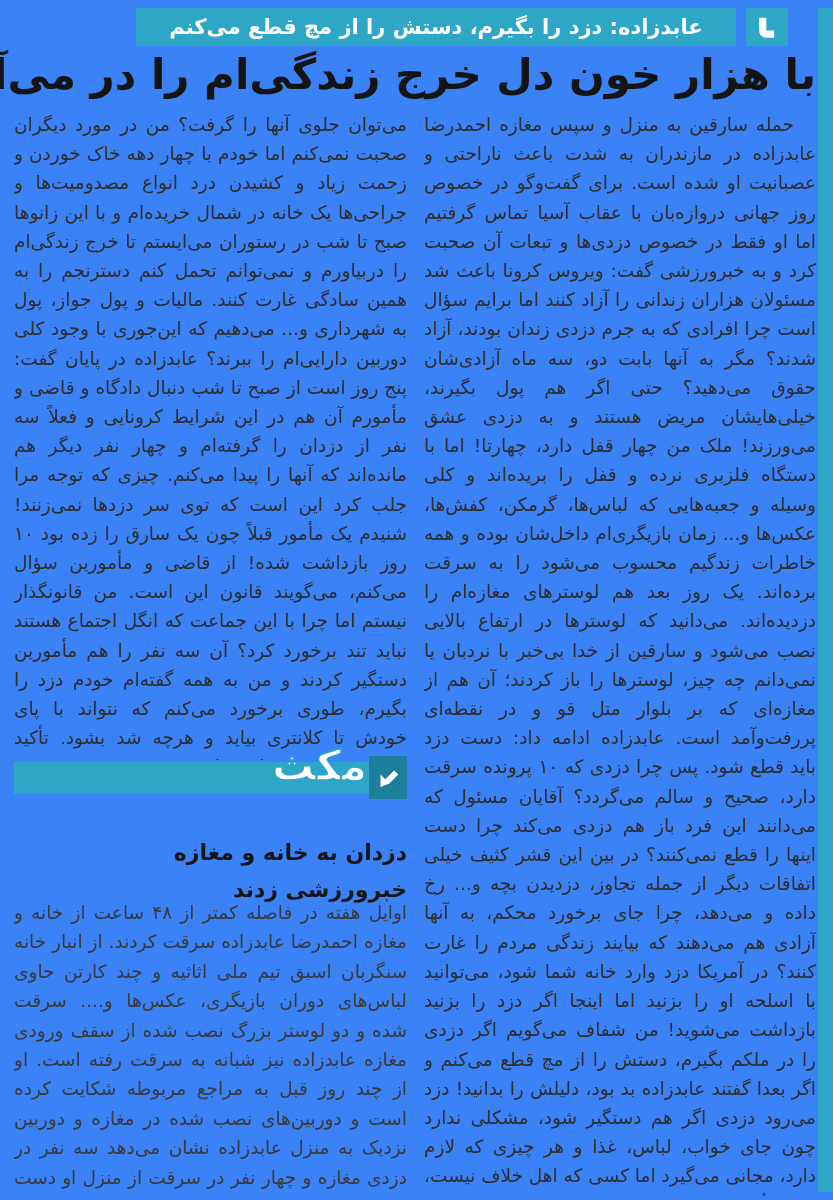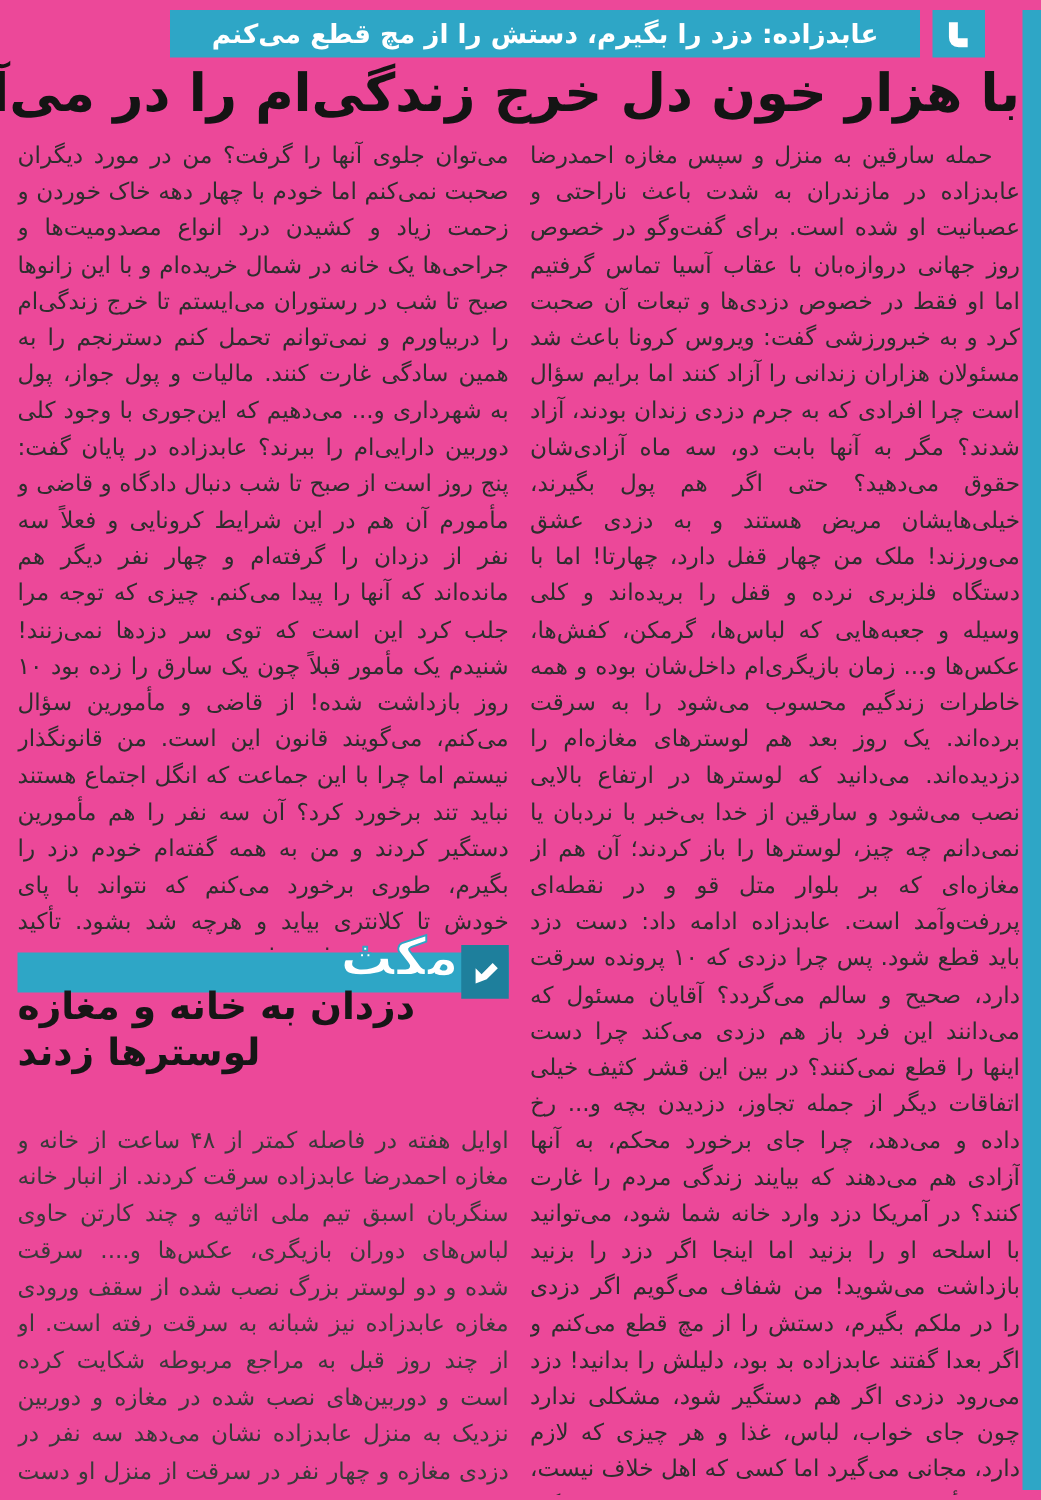--- a/index.html
+++ b/index.html
@@ -4,21 +4,21 @@
 <style>
   html, body {
     margin: 0;
     padding: 0;
     background: #ffffff;
   }
   .page {
     position: relative;
     width: 833px;
     height: 1200px;
-    background: #ec4899;
+    background: #3b82f6;
     overflow: hidden;
     direction: rtl;
     font-family: "DejaVu Sans", sans-serif;
   }
   
   .kicker-bar {
     position: absolute;
     left: 136px;
     top: 8px;
     width: 600px;
@@ -107,25 +107,25 @@
     font-weight: bold;
     color: #ffffff;
     -webkit-text-stroke: 1.5px #2ea6c6;
     z-index: 3;
     line-height: 52px;
     margin-left: 20px;
   }
   .maks-sub {
     position: absolute;
     left: 14px;
-    top: 787px;
+    top: 834px;
     width: 393px;
-    text-align: left;
+    text-align: right;
     font-weight: bold;
-    font-size: 30px;
+    font-size: 22px;
     line-height: 37px;
     color: #161616;
   }
   .maks-body {
     position: absolute;
     left: 14px;
     top: 898px;
     width: 393px;
     height: 294px;
     font-size: 18.5px;
@@ -170,20 +170,20 @@
     <span style="display:flex;">
       <svg width="26" height="30" viewBox="0 0 38 42" xmlns="http://www.w3.org/2000/svg">
         <path d="M8 34 L8 16 L15 23 L28 10 L34 16 L21 29 Z" fill="#ffffff"></path>
       </svg>
     </span>
   </div>
   <div class="maks-label">مکث</div>
 
   <div class="maks-sub">
     <div>دزدان به خانه و مغازه</div>
-    <div>لوسترها زدند</div>
+    <div>خبرورزشی زدند</div>
   </div>
 
   <div class="maks-body">
     <p>اوایل هفته در فاصله کمتر از ۴۸ ساعت از خانه و مغازه احمدرضا عابدزاده سرقت کردند. از انبار خانه سنگربان اسبق تیم ملی اثاثیه و چند کارتن حاوی لباس‌های دوران بازیگری، عکس‌ها و.... سرقت شده و دو لوستر بزرگ نصب شده از سقف ورودی مغازه عابدزاده نیز شبانه به سرقت رفته است. او از چند روز قبل به مراجع مربوطه شکایت کرده است و دوربین‌های نصب شده در مغازه و دوربین نزدیک به منزل عابدزاده نشان می‌دهد سه نفر در دزدی مغازه و چهار نفر در سرقت از منزل او دست داشته‌اند و فعلاً سه نفر از سارقان دستگیر شده و پیگیری‌ها برای دستگیری چهار نفر دیگر ادامه دارد.</p>
   </div>
 
 </div>
 
 </body></html>

